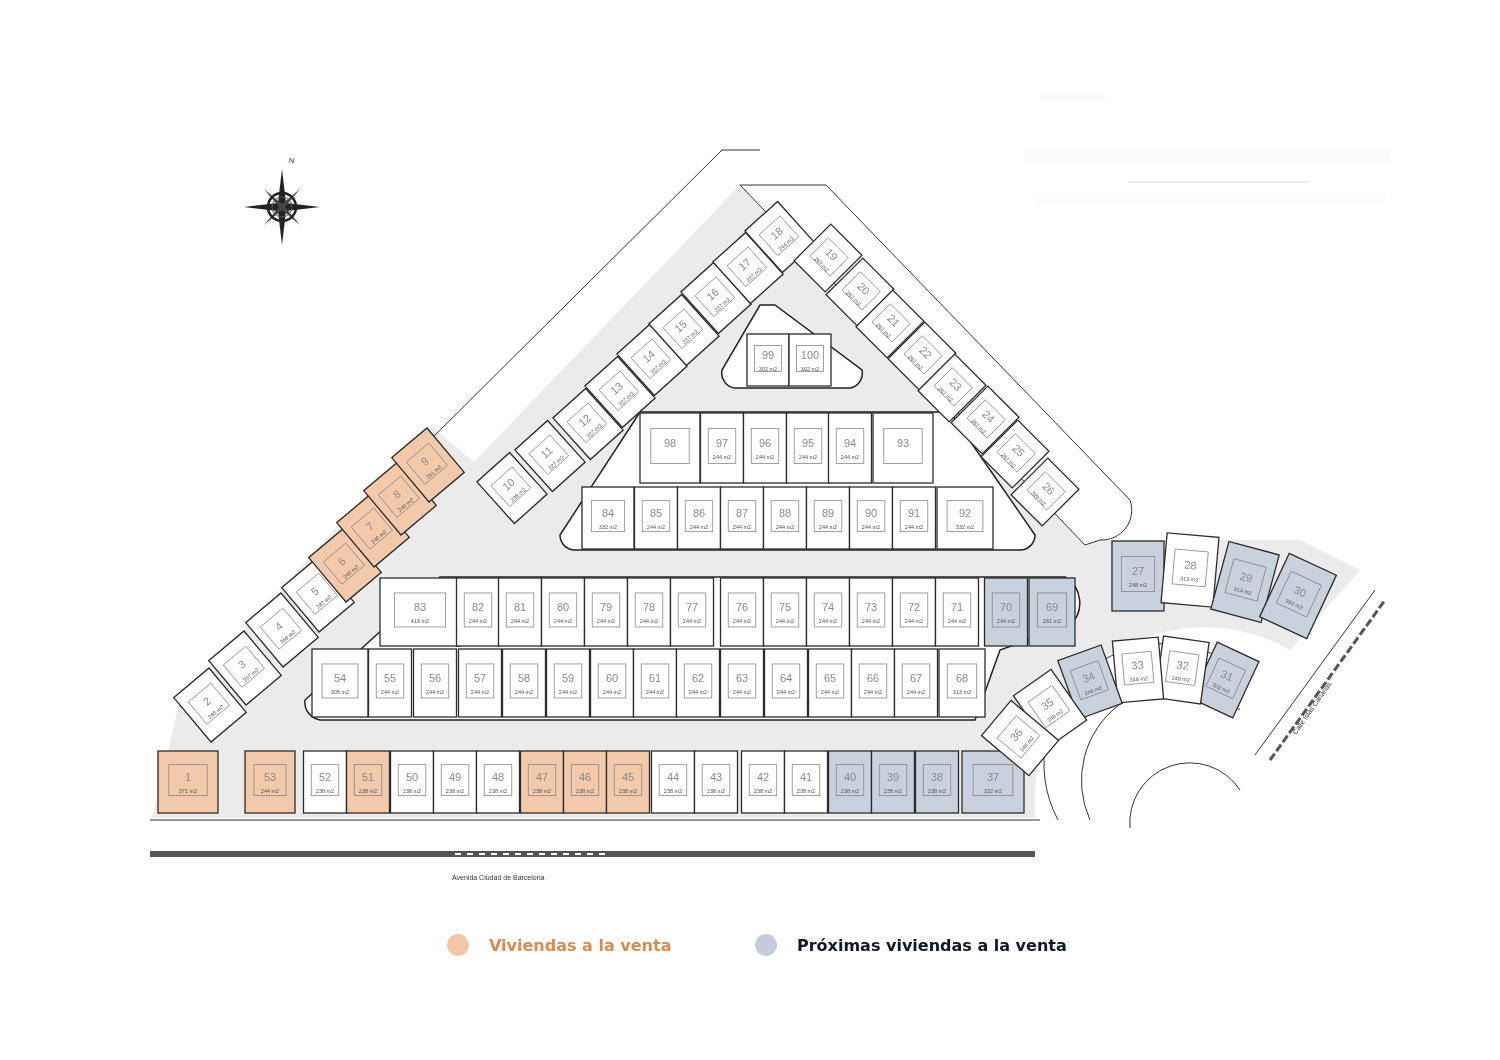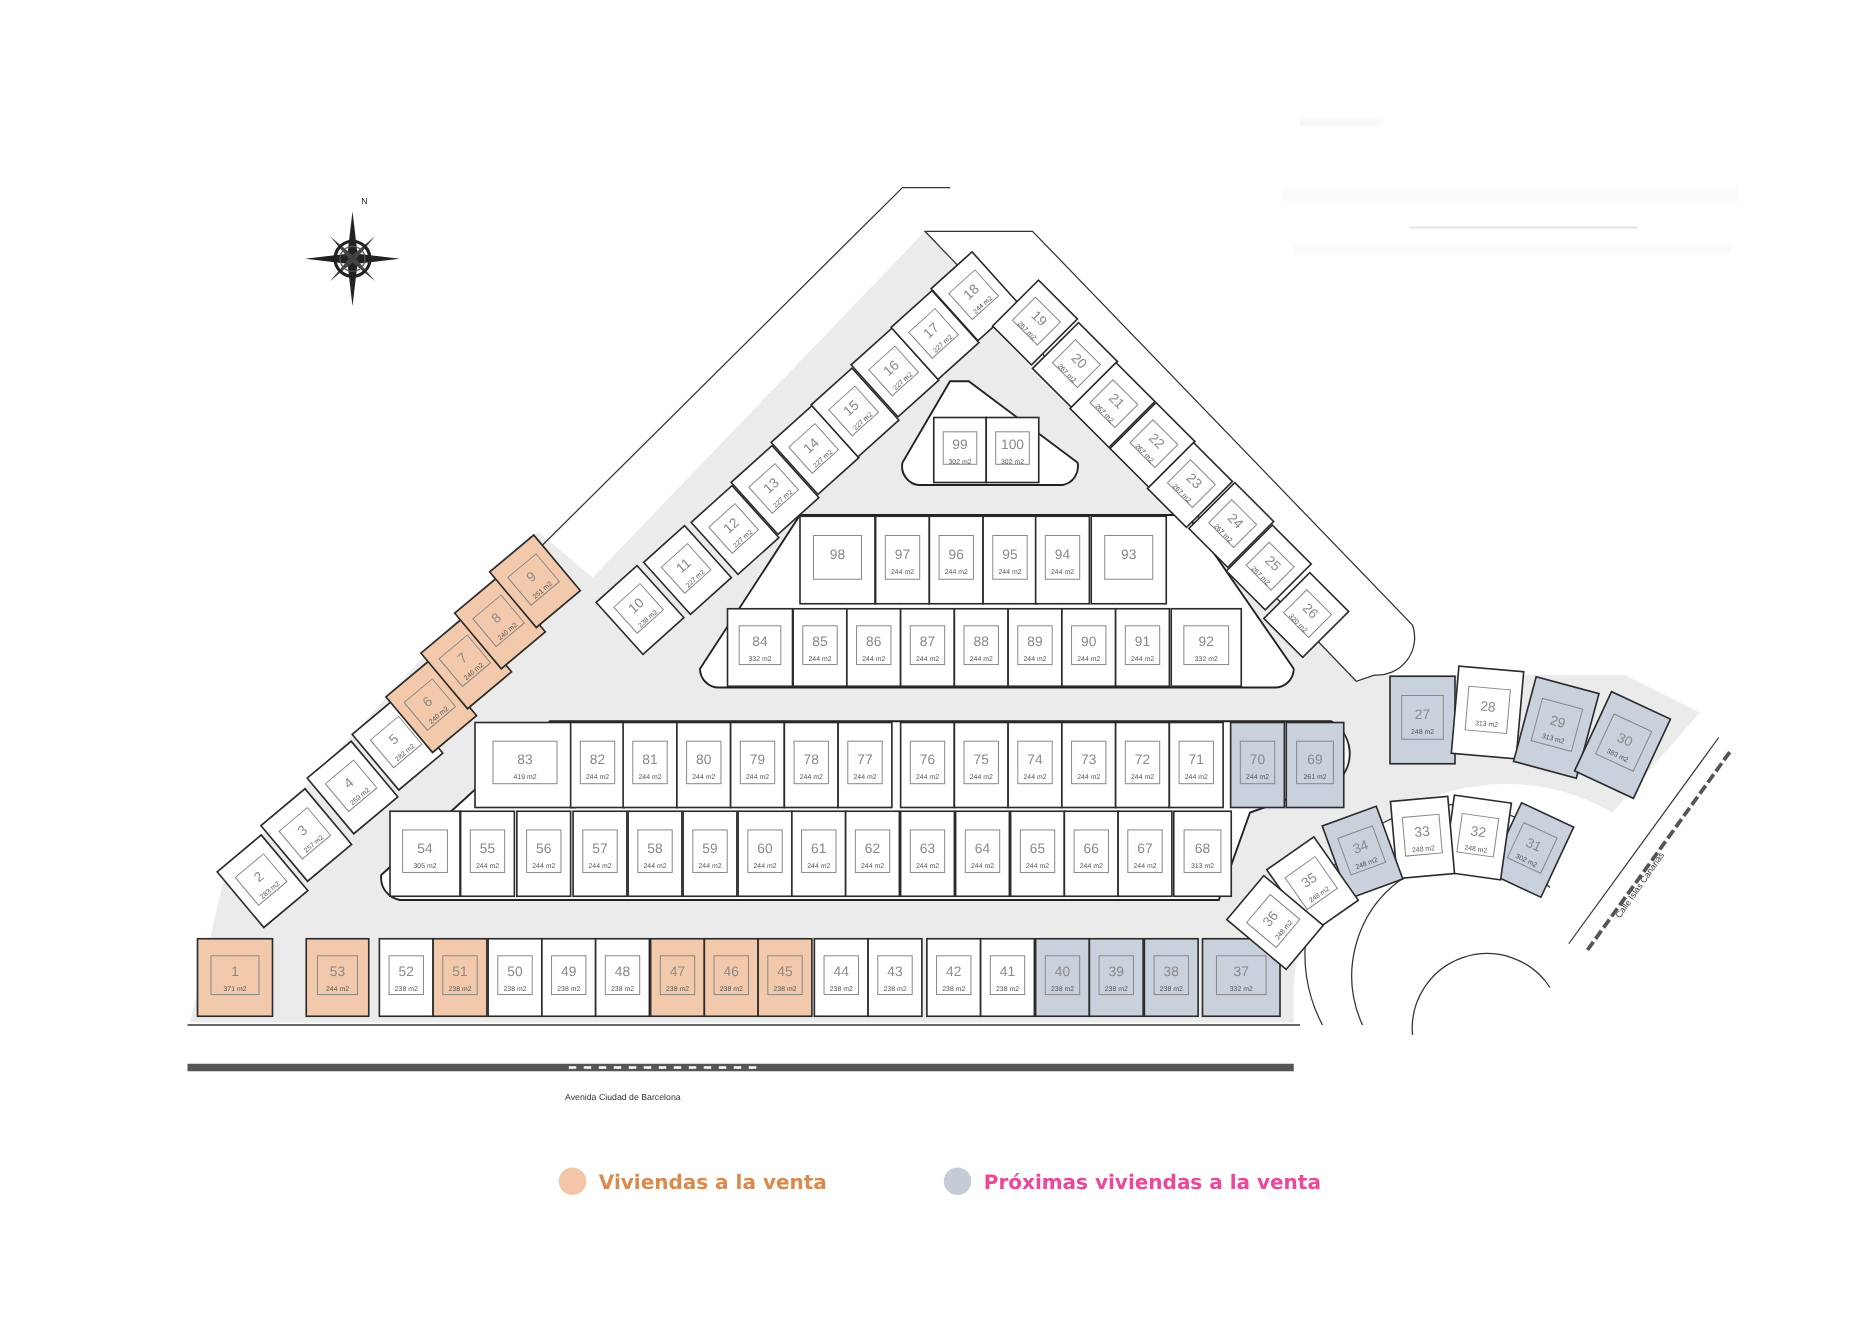--- a/index.html
+++ b/index.html
@@ -1,25 +1,25 @@
 <!DOCTYPE html>
 <html><head>
 <meta charset="utf-8">
 <style>
   html,body{margin:0;padding:0;background:#ffffff;}
   body{width:1500px;height:1060px;position:relative;overflow:hidden;font-family:"DejaVu Sans",sans-serif;}
   #plan{position:absolute;left:0;top:0;width:1500px;height:1060px;}
   .lot-num{font-family:"Liberation Sans",sans-serif;font-size:11px;fill:#8a8a8a;text-anchor:middle;}
   .lot-area{font-family:"Liberation Sans",sans-serif;font-size:5.5px;fill:#555;text-anchor:middle;}
   .street-label{font-family:"Liberation Sans",sans-serif;font-size:7px;fill:#333;}
-  .legend{position:absolute;top:934px;display:flex;align-items:center;gap:10px;font-family:"DejaVu Sans",sans-serif;font-size:16px;font-weight:bold;}
+  .legend{position:absolute;top:934px;display:flex;align-items:center;gap:20px;font-family:"DejaVu Sans",sans-serif;font-size:16px;font-weight:bold;}
   .legend .dot{width:22px;height:22px;border-radius:50%;display:inline-block;}
   #legend-sale{left:447px;color:#d98a4f;}
   #legend-sale .dot{background:#f3c6a8;}
-  #legend-next{left:755px;color:#ec4899;justify-content:flex-end;}
+  #legend-next{left:755px;color:#0f172a;justify-content:flex-end;}
   #legend-next .dot{background:#c5ccd8;}
 </style>
 </head>
 <body>
 
 <svg id="plan" viewBox="0 0 1500 1060" xmlns="http://www.w3.org/2000/svg">
 
   <g transform="translate(282,207)">
     <text x="7" y="-44" font-size="7" font-family="Liberation Sans, sans-serif" fill="#222">N</text>
     <polygon points="0,-38 4,-4 0,0 -4,-4" fill="#222"></polygon>

